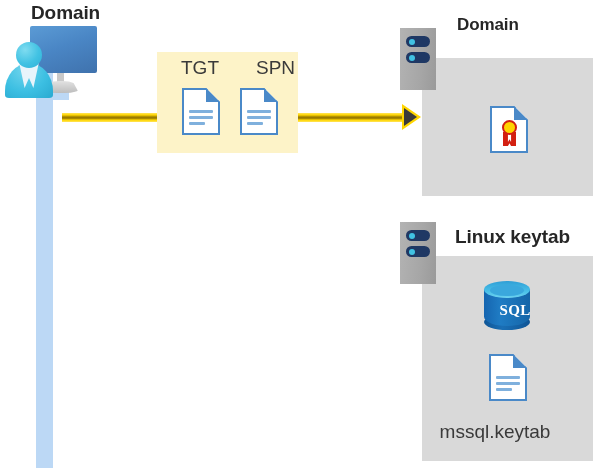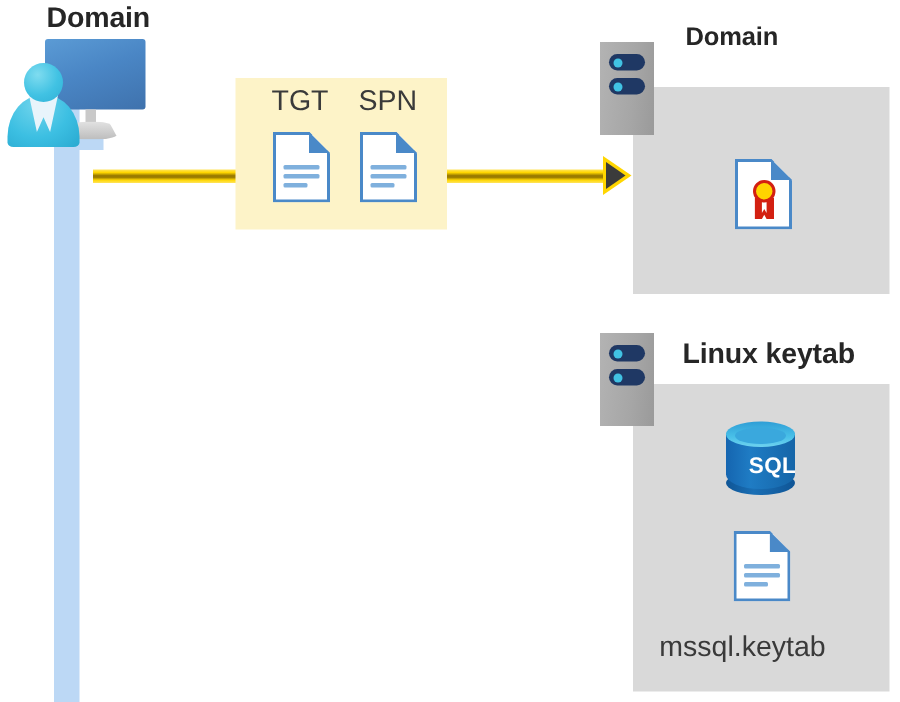--- a/index.html
+++ b/index.html
@@ -90,21 +90,21 @@
     width: 141px; height: 101px;
     background: #fdf3c8;
   }
   .tk-label {
     position: absolute;
     font-size: 19px;
     color: #3a3a3a;
     font-family: "Liberation Sans", sans-serif;
   }
   #tgt-label { left: 181px; top: 57px; }
-  #spn-label { left: 239px; top: 57px; }
+  #spn-label { left: 256px; top: 57px; }
 
   
   .doc {
     position: absolute;
     width: 38px; height: 47px;
   }
   .doc .sheet {
     position: absolute; inset: 0;
     background: #ffffff;
     border: 2px solid #4a89c8;
@@ -230,20 +230,21 @@
     background: #3aa8dd;
   }
   .cyl-text {
     position: absolute; left: 0; top: 22px;
     width: 62px;
     text-align: center;
     color: #ffffff;
     font-size: 15px;
     font-weight: bold;
     letter-spacing: 0.3px;
+    font-family: Liberation Serif, serif;
   }
 
   
   #keytab-doc { left: 489px; top: 354px; width: 38px; height: 47px; }
   #keytab-caption {
     position: absolute;
     left: 422px; top: 421px;
     width: 146px;
     text-align: center;
     font-size: 19px;

